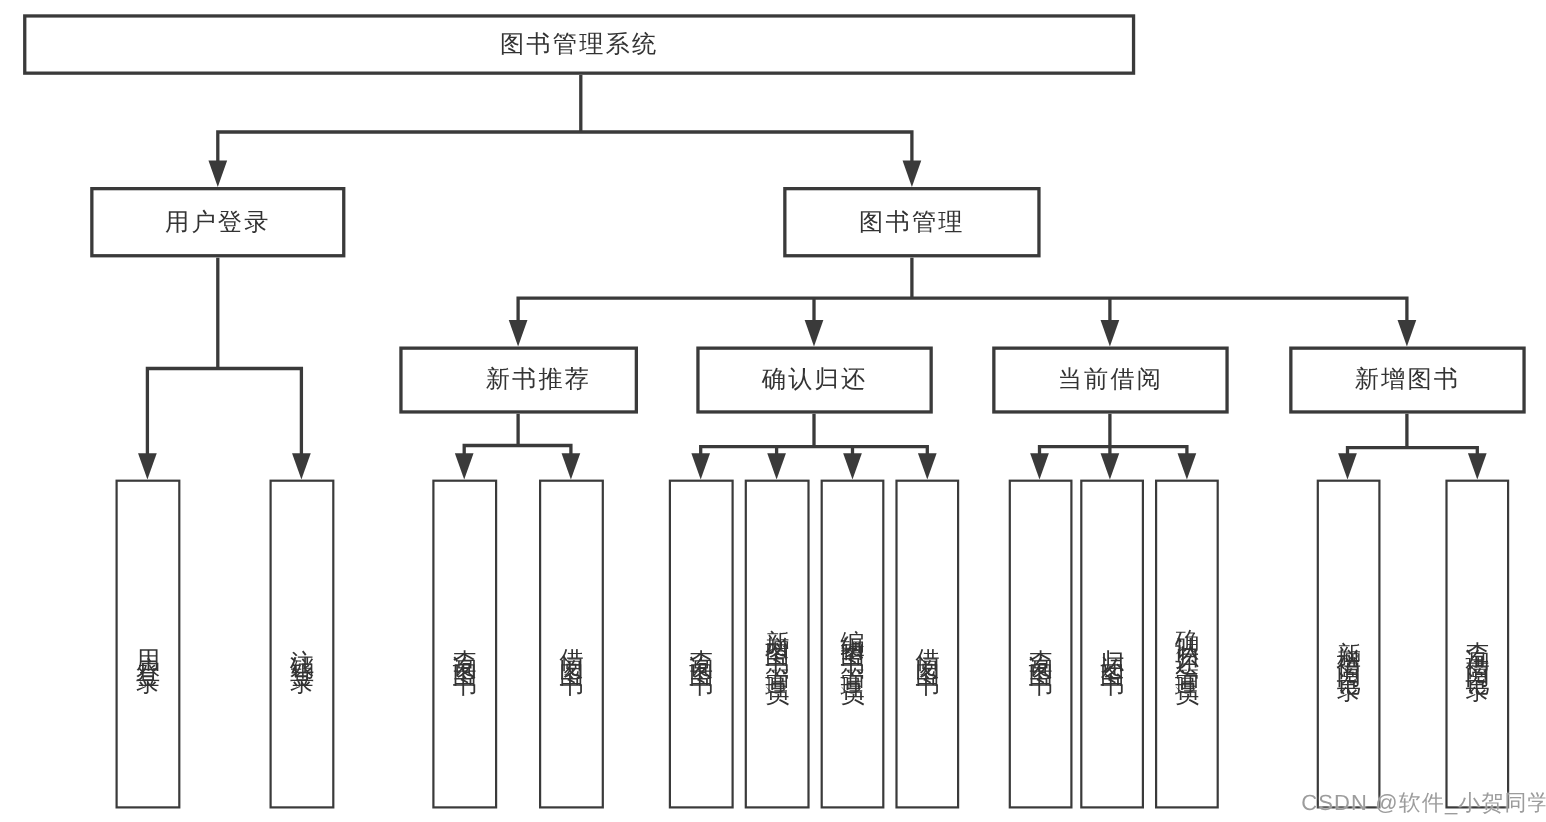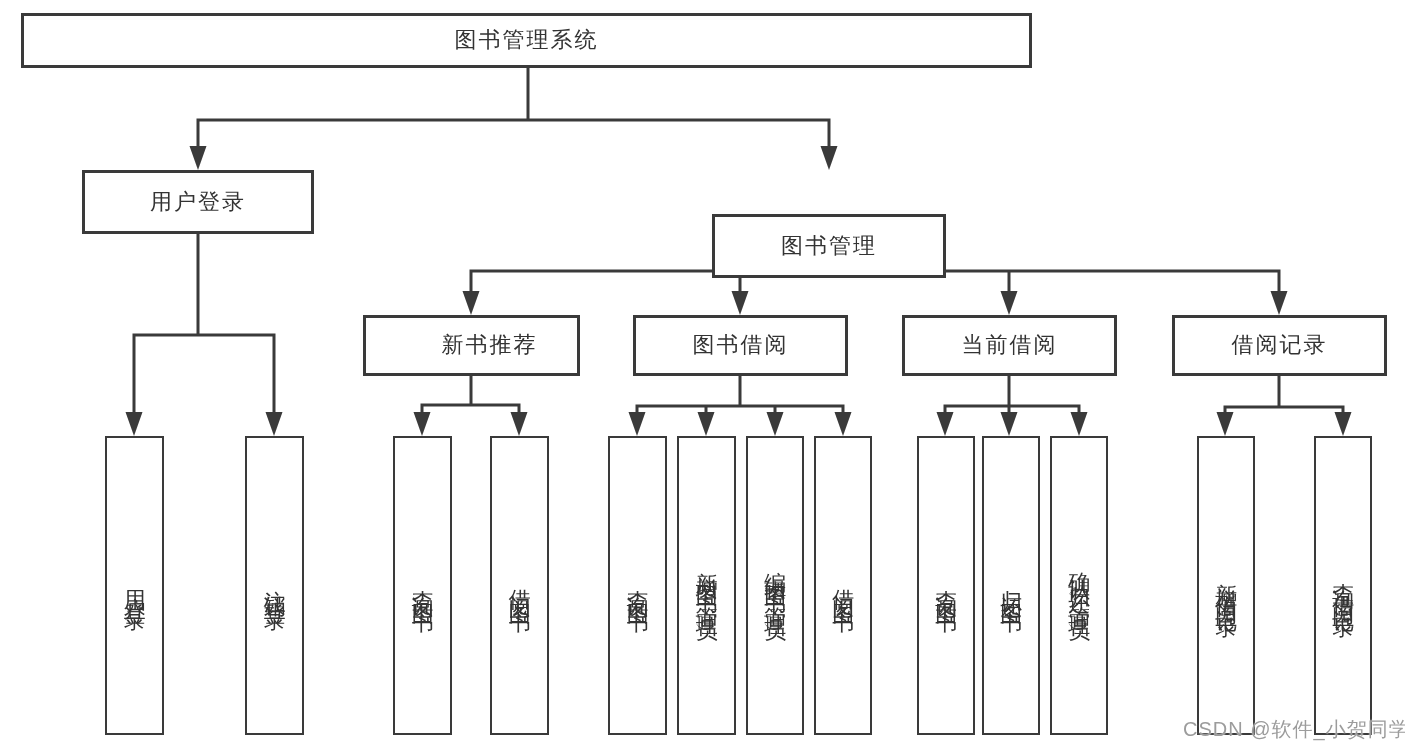--- a/index.html
+++ b/index.html
@@ -101,34 +101,34 @@
       <polygon points="1216.5,412 1233.5,412 1225,436" class="arrowhead"></polygon>
       <polygon points="1334.5,412 1351.5,412 1343,436" class="arrowhead"></polygon>
     </svg>
   <div id="nodes">
       <div class="node hnode" style="left: 21px; top: 13px; width: 1011px; height: 55px;">
         <span class="node-label">图书管理系统</span>
       </div>
       <div class="node hnode" style="left: 82px; top: 170px; width: 232px; height: 64px;">
         <span class="node-label">用户登录</span>
       </div>
-      <div class="node hnode" style="left: 712px; top: 170px; width: 234px; height: 64px; margin-top: 44px;">
+      <div class="node hnode" style="left: 712px; top: 170px; width: 234px; height: 64px;">
         <span class="node-label">图书管理</span>
       </div>
       <div class="node hnode" style="left: 363px; top: 315px; width: 217px; height: 61px; padding-left: 36px;">
         <span class="node-label">新书推荐</span>
       </div>
       <div class="node hnode" style="left: 633px; top: 315px; width: 215px; height: 61px;">
-        <span class="node-label">图书借阅</span>
+        <span class="node-label">确认归还</span>
       </div>
       <div class="node hnode" style="left: 902px; top: 315px; width: 215px; height: 61px; text-align: right;">
         <span class="node-label">当前借阅</span>
       </div>
       <div class="node hnode" style="left: 1172px; top: 315px; width: 215px; height: 61px;">
-        <span class="node-label">借阅记录</span>
+        <span class="node-label">新增图书</span>
       </div>
       <div class="node vnode" style="left: 105px; top: 436px; width: 59px; height: 299px;">
         <span class="node-label">用户登录</span>
       </div>
       <div class="node vnode" style="left: 245px; top: 436px; width: 59px; height: 299px;">
         <span class="node-label">注销登录</span>
       </div>
       <div class="node vnode" style="left: 393px; top: 436px; width: 59px; height: 299px;">
         <span class="node-label">查询图书</span>
       </div>

